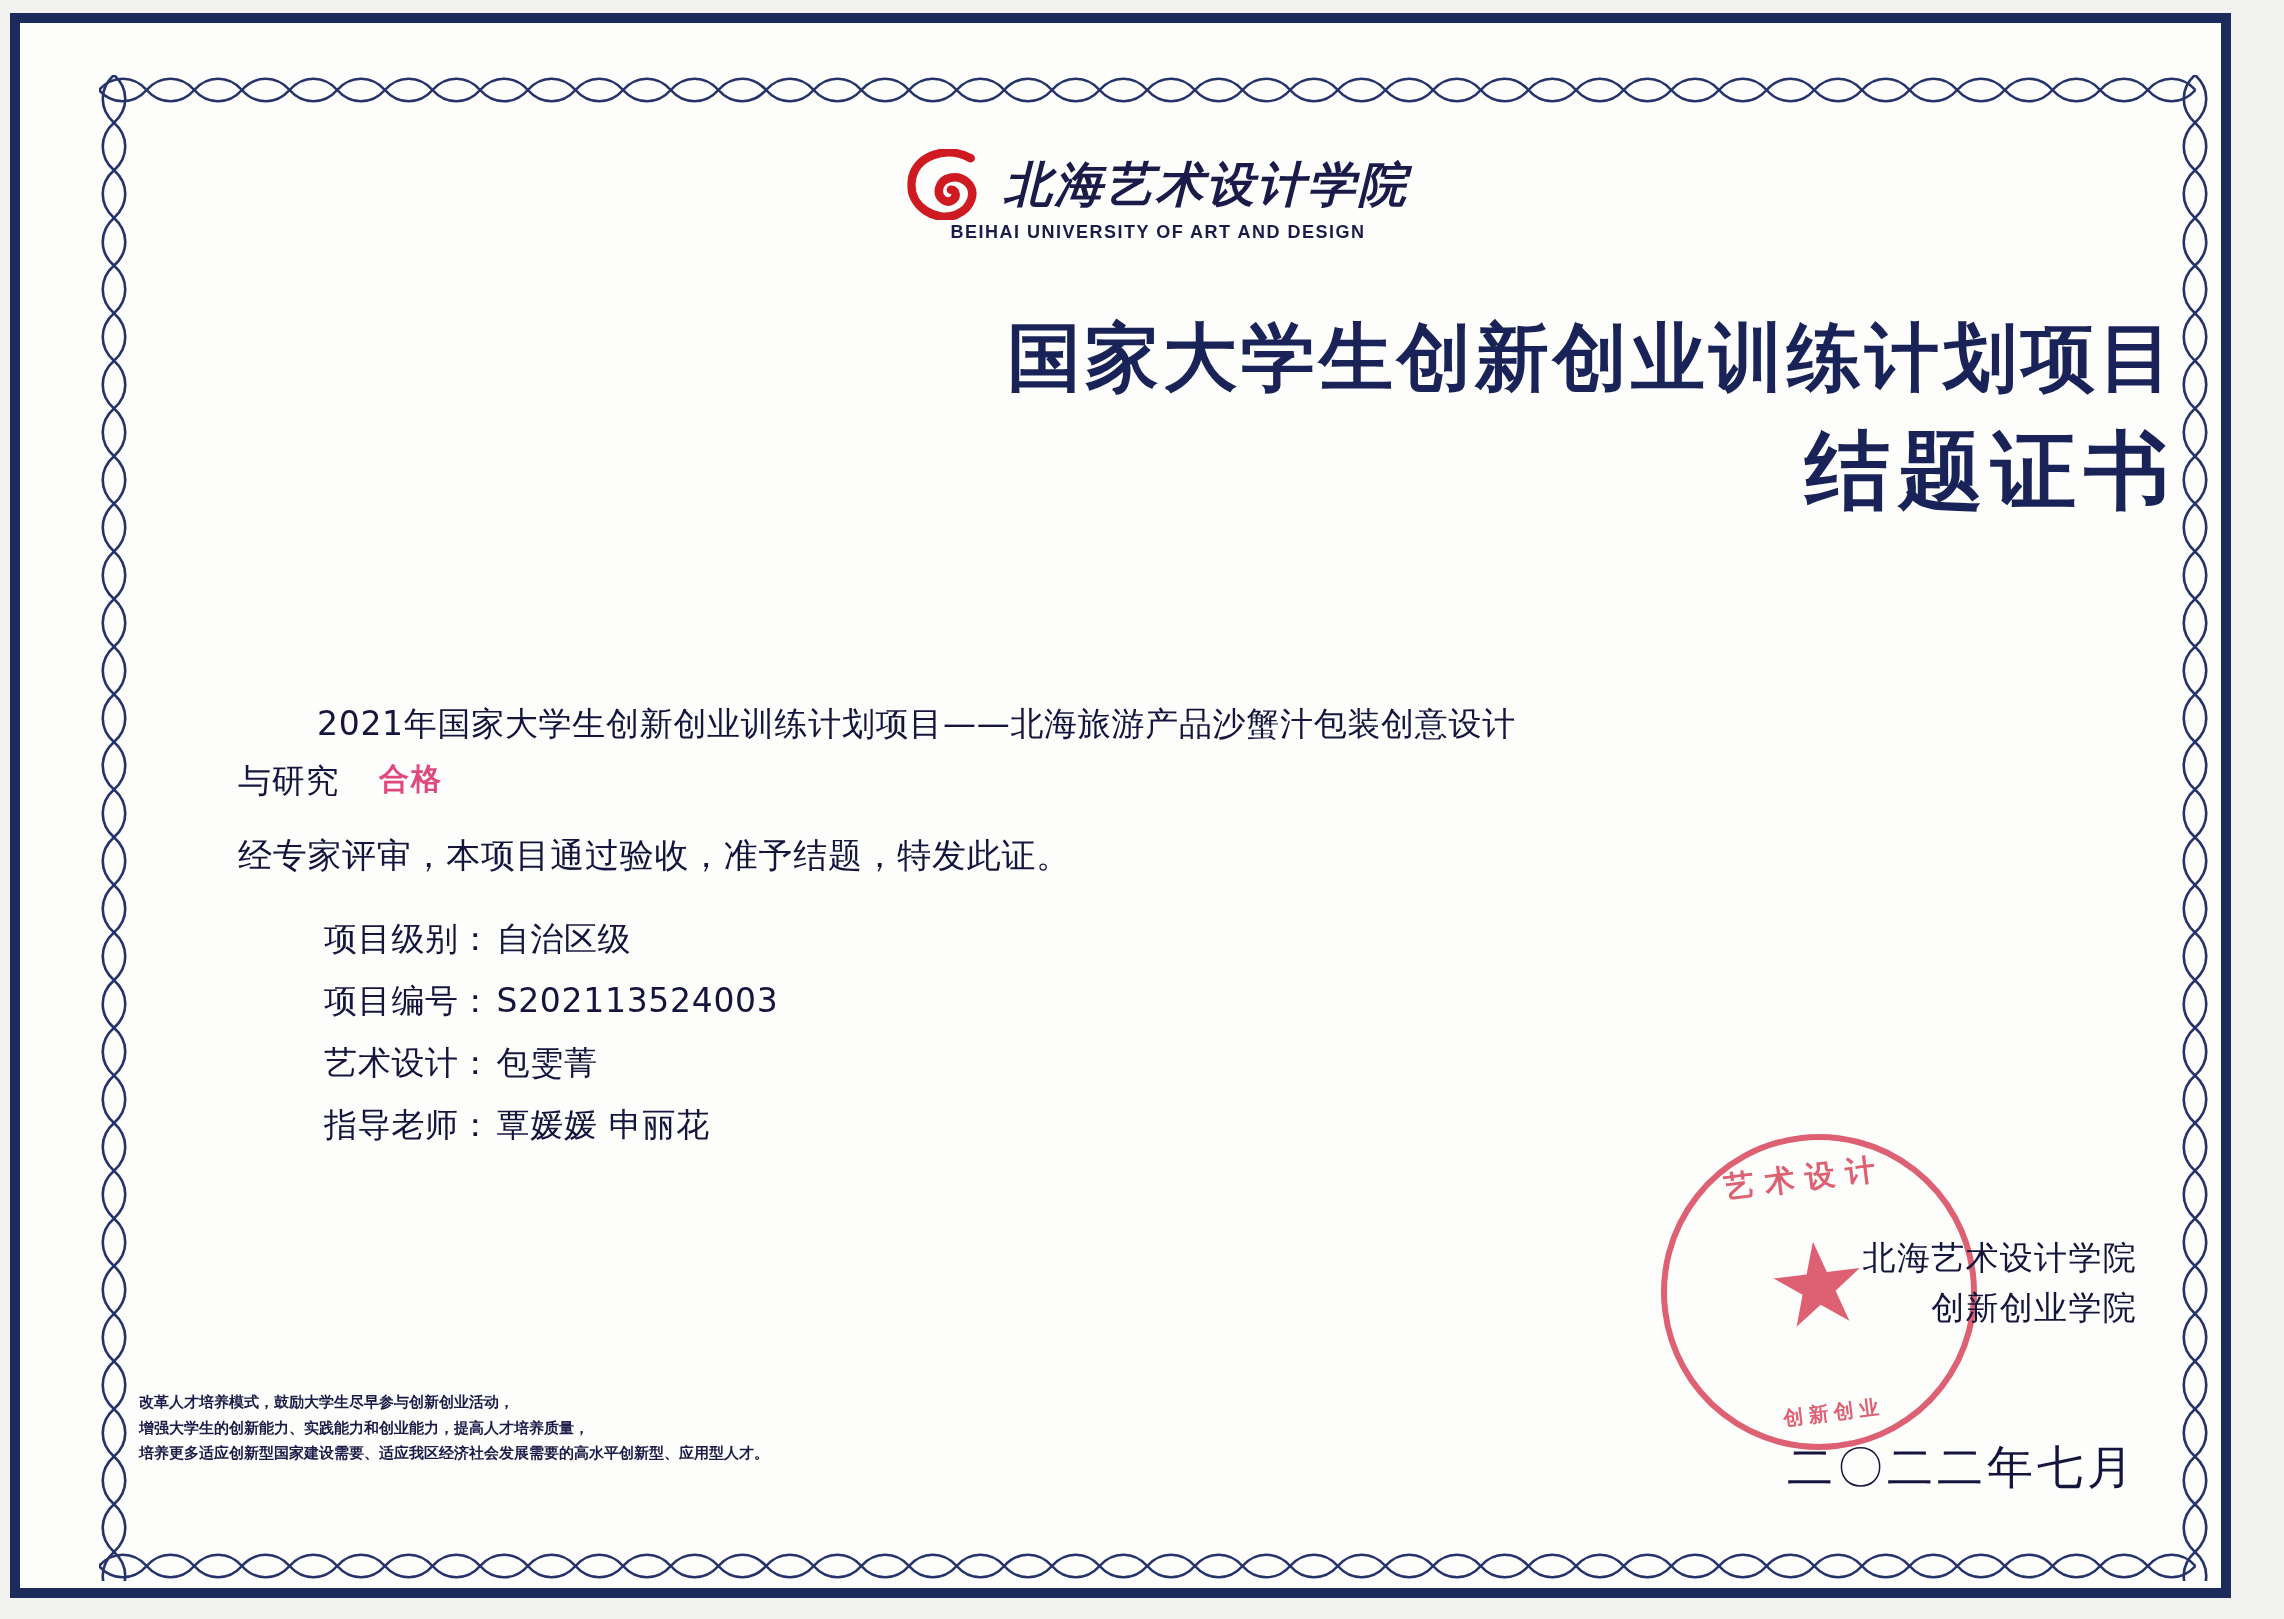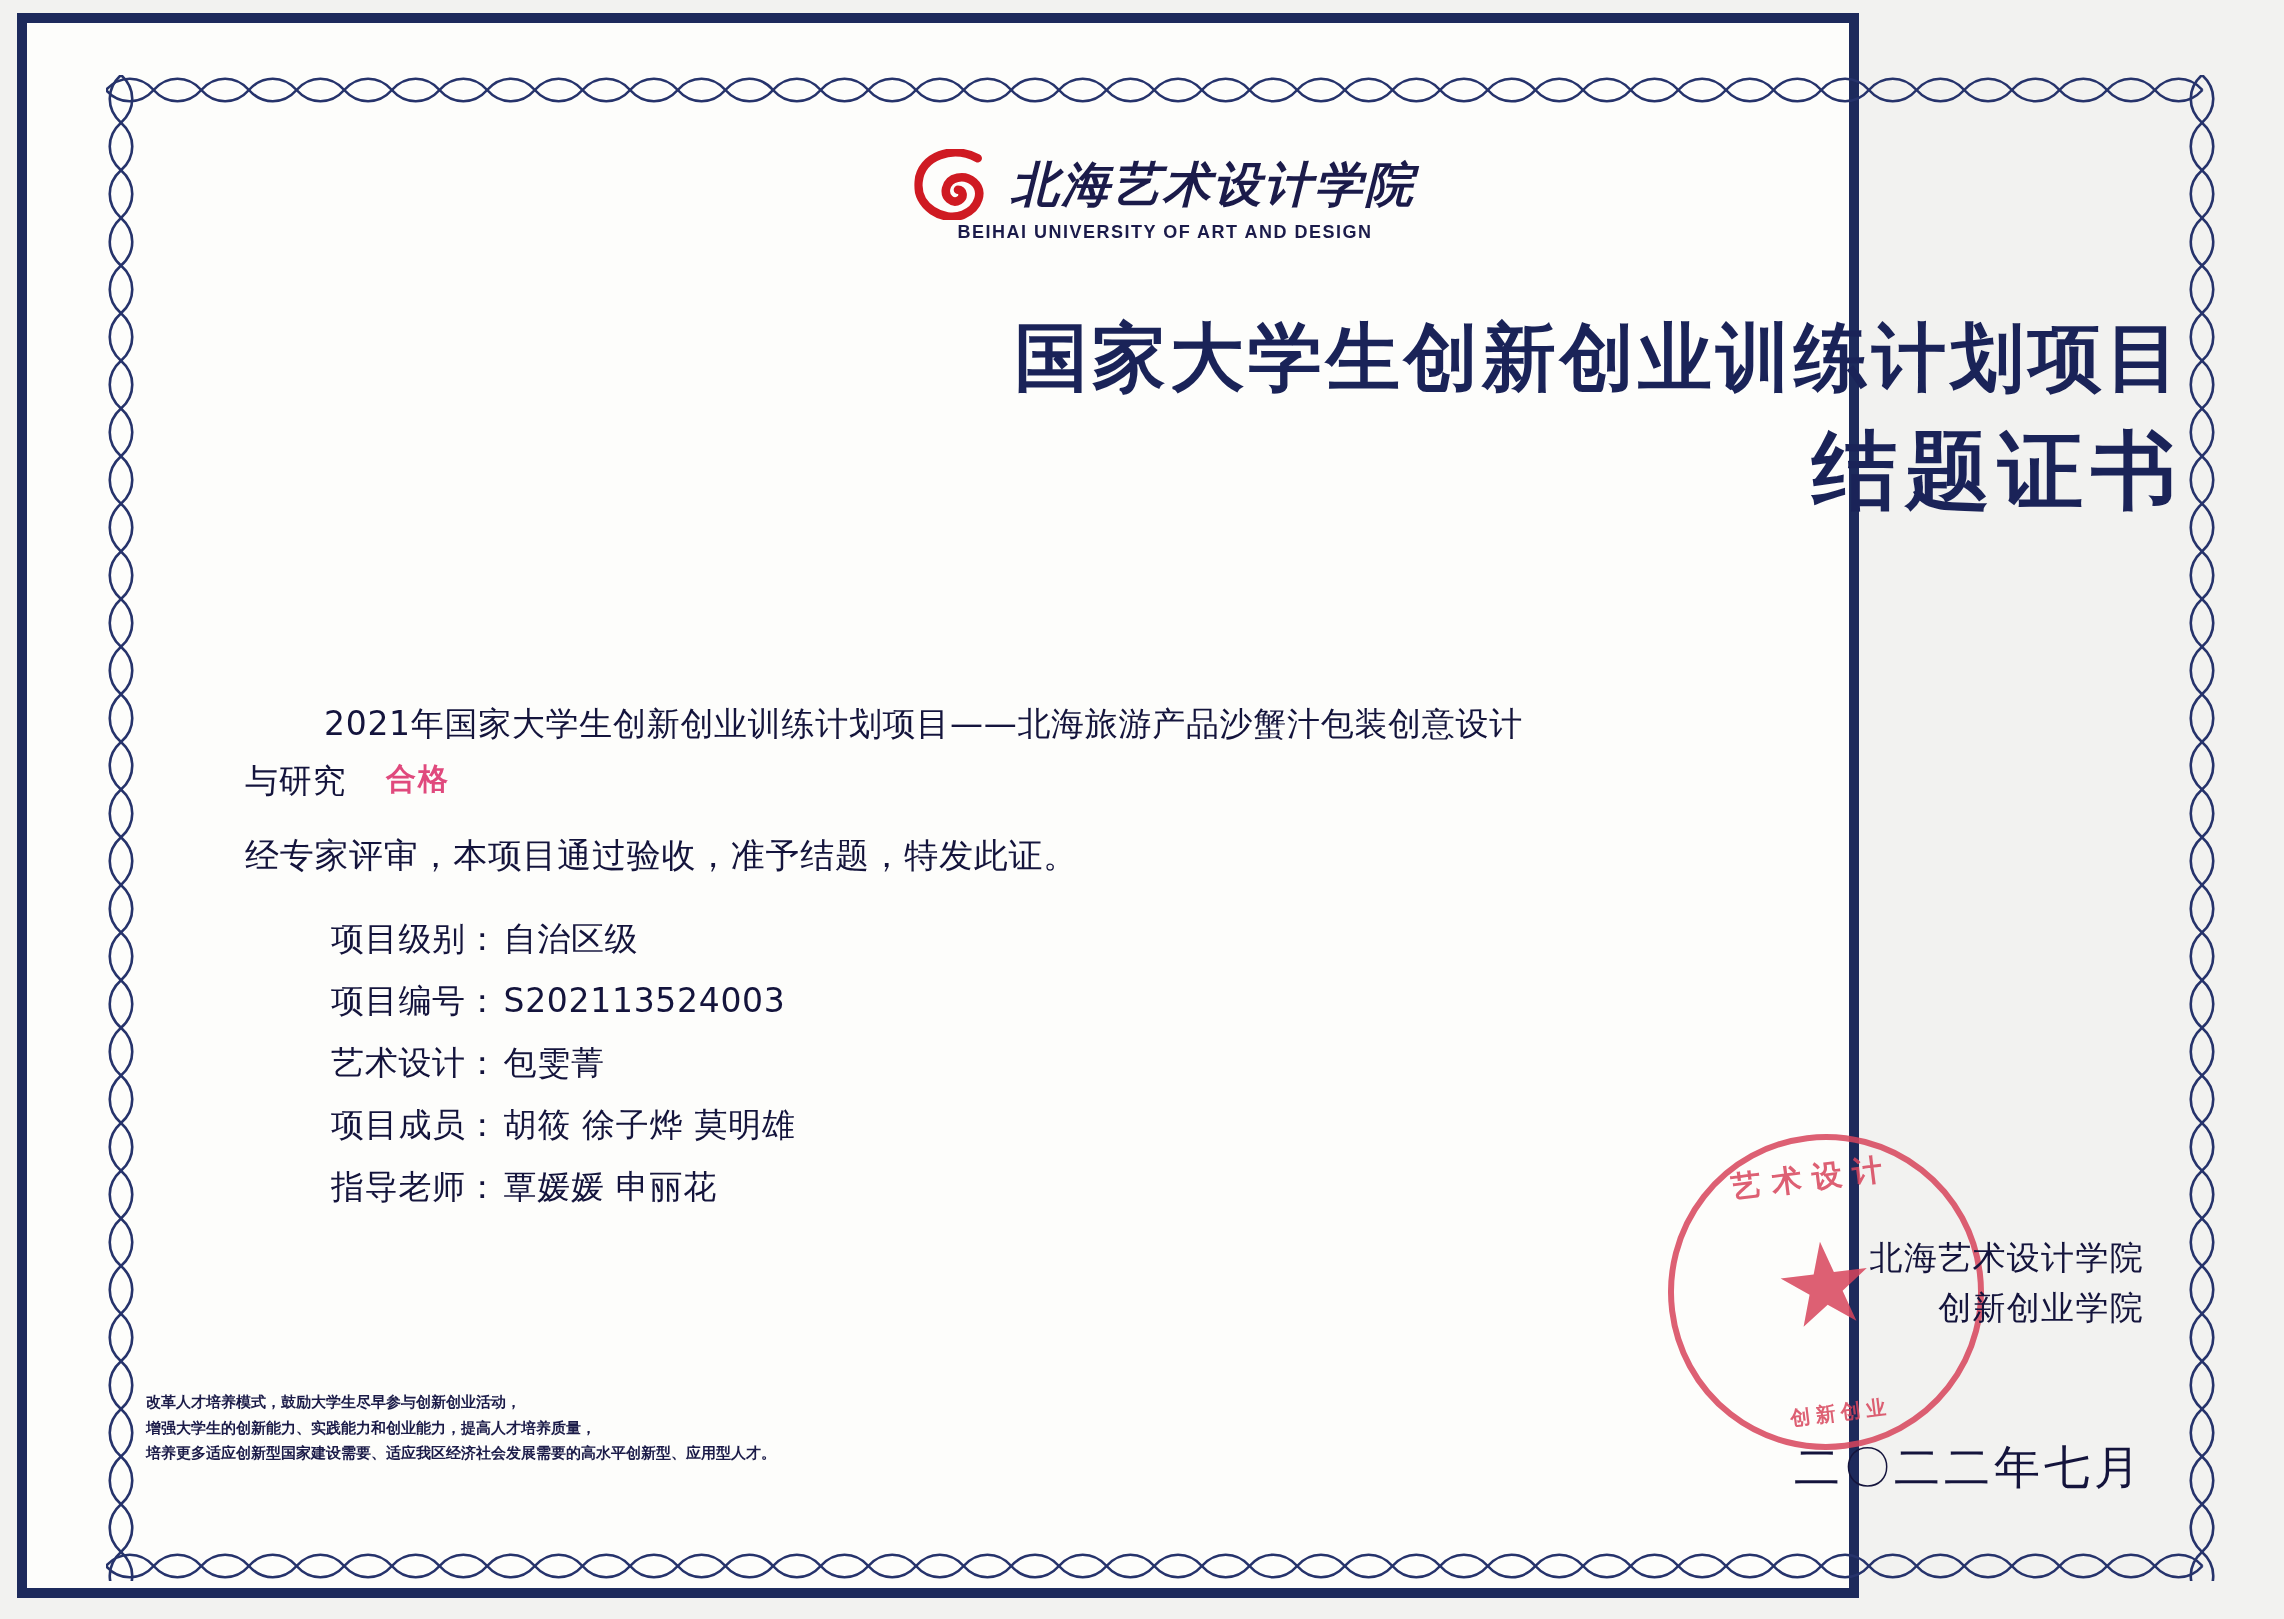--- a/index.html
+++ b/index.html
@@ -18,23 +18,23 @@
   .scan {
     position: relative;
     width: 2284px;
     height: 1620px;
     background: #f2f2f0;
   }
 
   
   .outer-frame {
     position: absolute;
-    left: 17px;
+    left: 10px;
     top: 13.2px;
-    width: 1842px;
+    width: 2221px;
     height: 1585px;
     border: 10.6px solid #1d2a5c;
     background: #fdfdfb;
     box-sizing: border-box;
     padding-left: 20px;
   }
 
   
   .inner-frame {
     position: absolute;
@@ -353,23 +353,20 @@
           <div class="field-row">
             <span class="field-label">项目级别：</span><span class="field-value">自治区级</span>
           </div>
           <div class="field-row">
             <span class="field-label">项目编号：</span><span class="field-value">S202113524003</span>
           </div>
           <div class="field-row">
             <span class="field-label">艺术设计：</span><span class="field-value">包雯菁</span>
           </div>
           <div class="field-row">
-            <span class="field-label">项目成员：</span><span class="field-value">胡筱  徐子烨  莫明雄</span>
-          </div>
-          <div class="field-row">
             <span class="field-label">指导老师：</span><span class="field-value">覃媛媛  申丽花</span>
           </div>
         </div>
       </div>
 
       <div class="footnote">
         <div>改革人才培养模式，鼓励大学生尽早参与创新创业活动，</div>
         <div>增强大学生的创新能力、实践能力和创业能力，提高人才培养质量，</div>
         <div>培养更多适应创新型国家建设需要、适应我区经济社会发展需要的高水平创新型、应用型人才。</div>
       </div>

